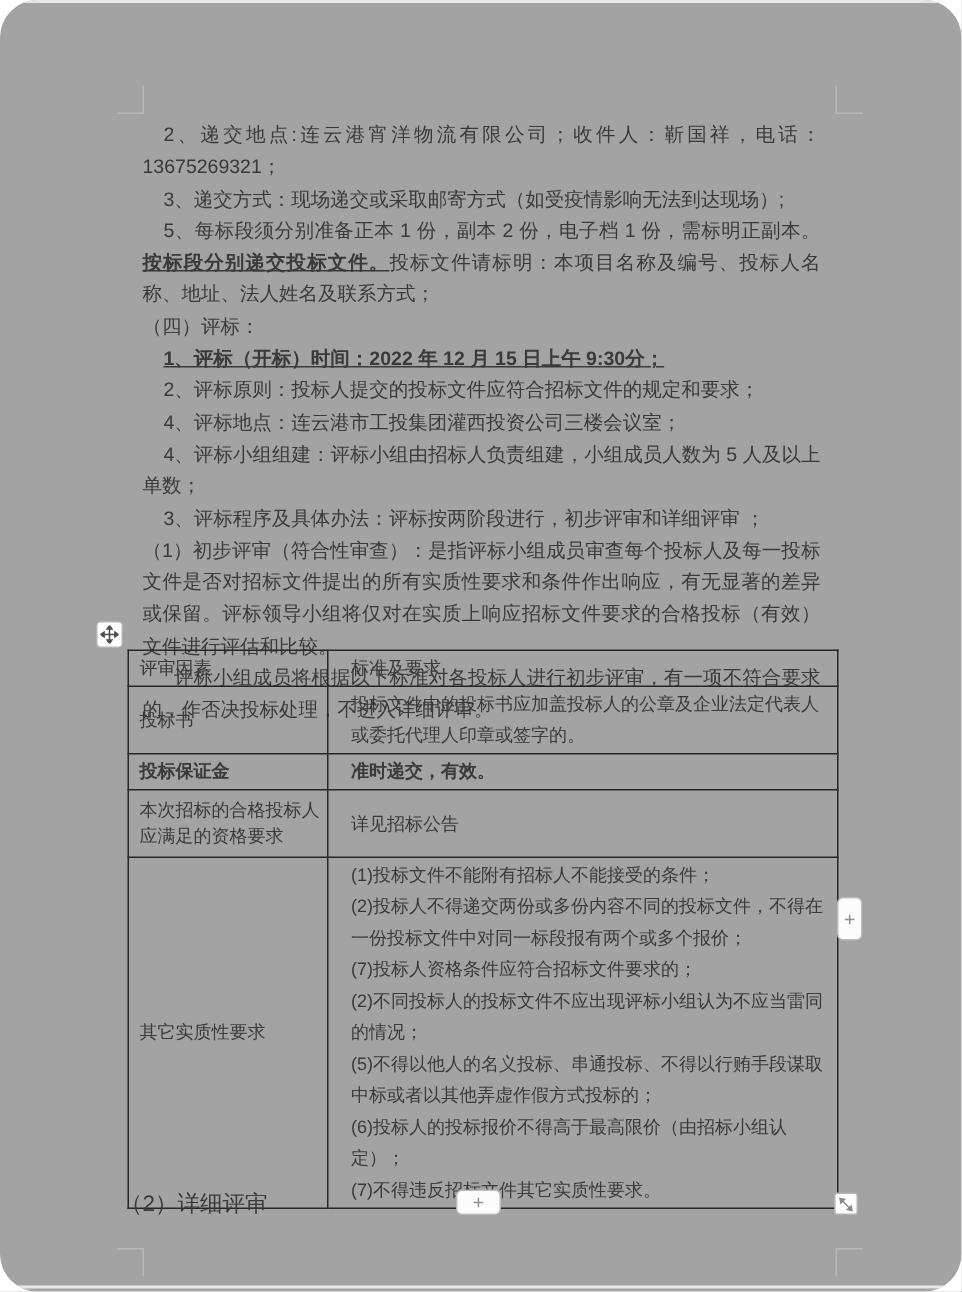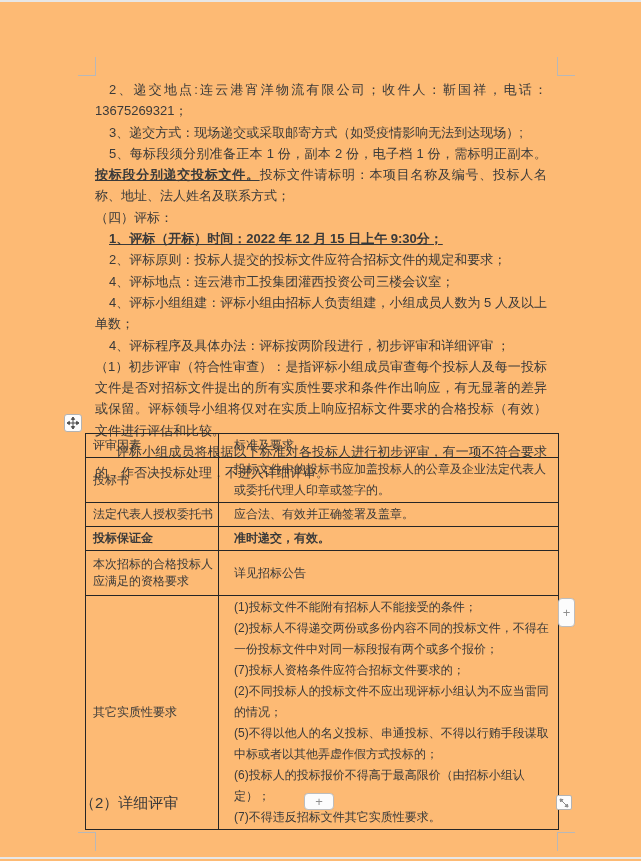--- a/index.html
+++ b/index.html
@@ -1,18 +1,18 @@
 <!DOCTYPE html>
 <html><head>
 <meta charset="utf-8">
 <style>
   html,body{margin:0;padding:0;background:#ffffff;}
   .page{
-    position:relative;width:641px;height:861px;background:#fdba74;
-    font-family:"Liberation Sans",sans-serif;color:#3a3a3a;overflow:hidden;
+    position:relative;width:641px;height:861px;background:#a3a3a3;
+    font-family:"Liberation Sans",sans-serif;color:#3a3a3a;overflow:hidden;border-radius:25px;
   }
   .edge{position:absolute;left:0;width:641px;height:2px;background:#e7e7e7;}
   .edge.top{top:0;}
   .edge.bottom{top:857px;}
 
   
   .mark{position:absolute;width:17px;height:18px;}
   .mark.tl{left:78px;top:57px;border-right:1px solid #b8b8b8;border-bottom:1px solid #b8b8b8;}
   .mark.tr{left:557px;top:57px;border-left:1px solid #b8b8b8;border-bottom:1px solid #b8b8b8;}
   .mark.bl{left:78px;top:832px;border-right:1px solid #b8b8b8;border-top:1px solid #b8b8b8;}
@@ -83,21 +83,21 @@
 
   <div class="body-text">
       <div class="para num"><span>2、递交地点:连云港宵洋物流有限公司；收件人：靳国祥，电话：13675269321；</span></div>
       <div class="para num"><span>3、递交方式：现场递交或采取邮寄方式（如受疫情影响无法到达现场）;</span></div>
       <div class="para num"><span>5、每标段须分别准备正本 1 份，副本 2 份，电子档 1 份，需标明正副本。</span><span class="b">按标段分别递交投标文件。</span><span>投标文件请标明：本项目名称及编号、投标人名称、地址、法人姓名及联系方式；</span></div>
       <div class="para paren"><span>（四）评标：</span></div>
       <div class="para num"><span class="b">1、评标（开标）时间：2022 年 12 月 15 日上午 9:30分；</span></div>
       <div class="para num"><span>2、评标原则：投标人提交的投标文件应符合招标文件的规定和要求；</span></div>
       <div class="para num"><span>4、评标地点：连云港市工投集团灌西投资公司三楼会议室；</span></div>
       <div class="para num"><span>4、评标小组组建：评标小组由招标人负责组建，小组成员人数为 5 人及以上单数；</span></div>
-      <div class="para num"><span>4、评标程序及具体办法：评标按两阶段进行，初步评审和详细评审 ；</span></div>
+      <div class="para num"><span>3、评标程序及具体办法：评标按两阶段进行，初步评审和详细评审 ；</span></div>
       <div class="para paren"><span>（1）初步评审（符合性审查）：是指评标小组成员审查每个投标人及每一投标文件是否对招标文件提出的所有实质性要求和条件作出响应，有无显著的差异或保留。评标领导小组将仅对在实质上响应招标文件要求的合格投标（有效）文件进行评估和比较。</span></div>
       <div class="para first2"><span>评标小组成员将根据以下标准对各投标人进行初步评审，有一项不符合要求的，作否决投标处理，不进入详细评审。</span></div>
     </div>
 
   <div class="handle move-handle">
     <span>
       <svg width="12" height="12" viewBox="0 0 12 12">
         <g stroke="#4d4d4d" stroke-width="1" fill="#4d4d4d">
           <line x1="6" y1="2" x2="6" y2="10"></line>
           <line x1="2" y1="6" x2="10" y2="6"></line>
@@ -117,26 +117,20 @@
       </colgroup>
     <tbody>
         <tr class="hd">
           <td class="factor">评审因素</td>
           <td class="req">标准及要求</td>
         </tr>
         <tr class="r0">
           <td class="factor">投标书</td>
           <td class="req">
             <div class="item">投标文件中的投标书应加盖投标人的公章及企业法定代表人或委托代理人印章或签字的。</div>
-          </td>
-        </tr>
-        <tr class="r1">
-          <td class="factor">法定代表人授权委托书</td>
-          <td class="req">
-            <div class="item">应合法、有效并正确签署及盖章。</div>
           </td>
         </tr>
         <tr class="r2">
           <td class="factor">投标保证金</td>
           <td class="req">
             <div class="item">准时递交，有效。</div>
           </td>
         </tr>
         <tr class="r3">
           <td class="factor">本次招标的合格投标人应满足的资格要求</td>

